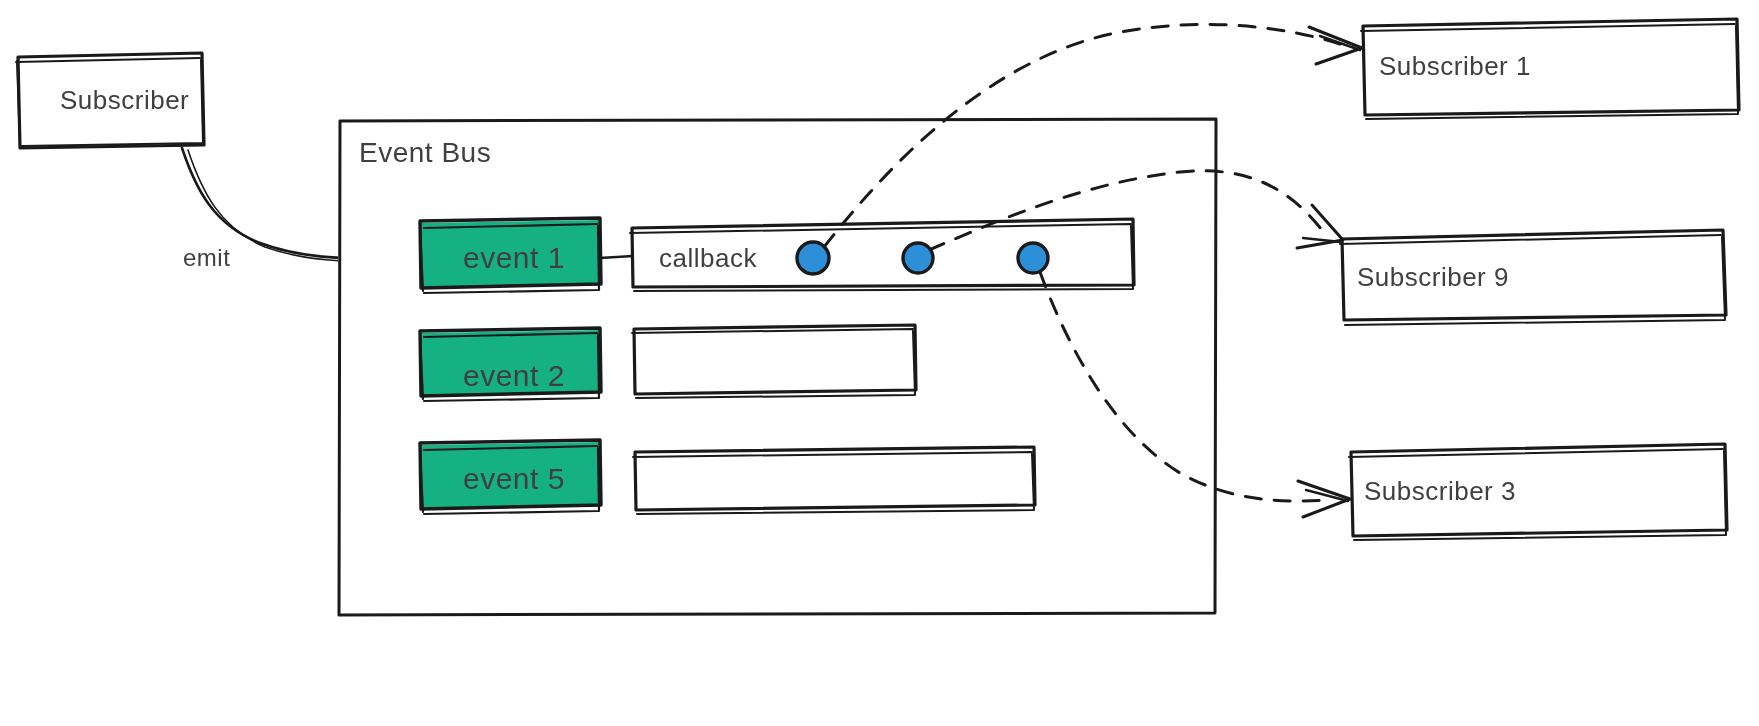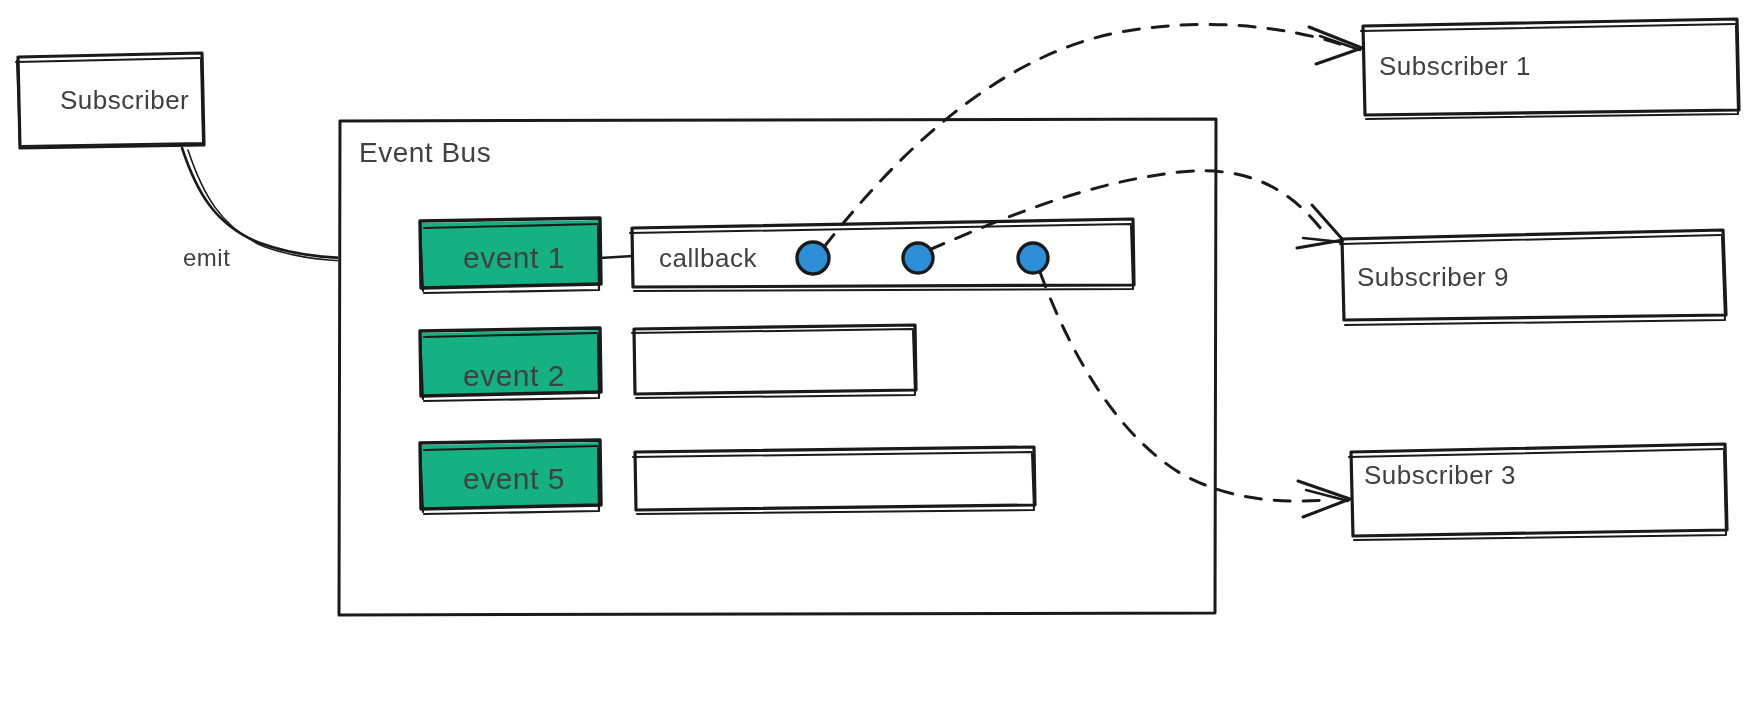--- a/index.html
+++ b/index.html
@@ -171,15 +171,15 @@
   <div class="label lbl-event" style="left:463px; top:350px;margin-top:9px;">event 2</div>
 
   <div class="label lbl-event" style="left:463px; top:462px;">event 5</div>
 
   <div class="label lbl-box" style="left:659px; top:243px;">callback</div>
 
   <div class="label lbl-box" style="left:1379px; top:51px;">Subscriber 1</div>
 
   <div class="label lbl-box" style="left:1357px; top:262px;">Subscriber 9</div>
 
-  <div class="label lbl-box" style="left:1364px; top:460px;text-align:center;">Subscriber 3</div>
+  <div class="label lbl-box" style="left:1364px; top:476px;text-align:center;">Subscriber 3</div>
 
 </div>
 
 </body></html>

